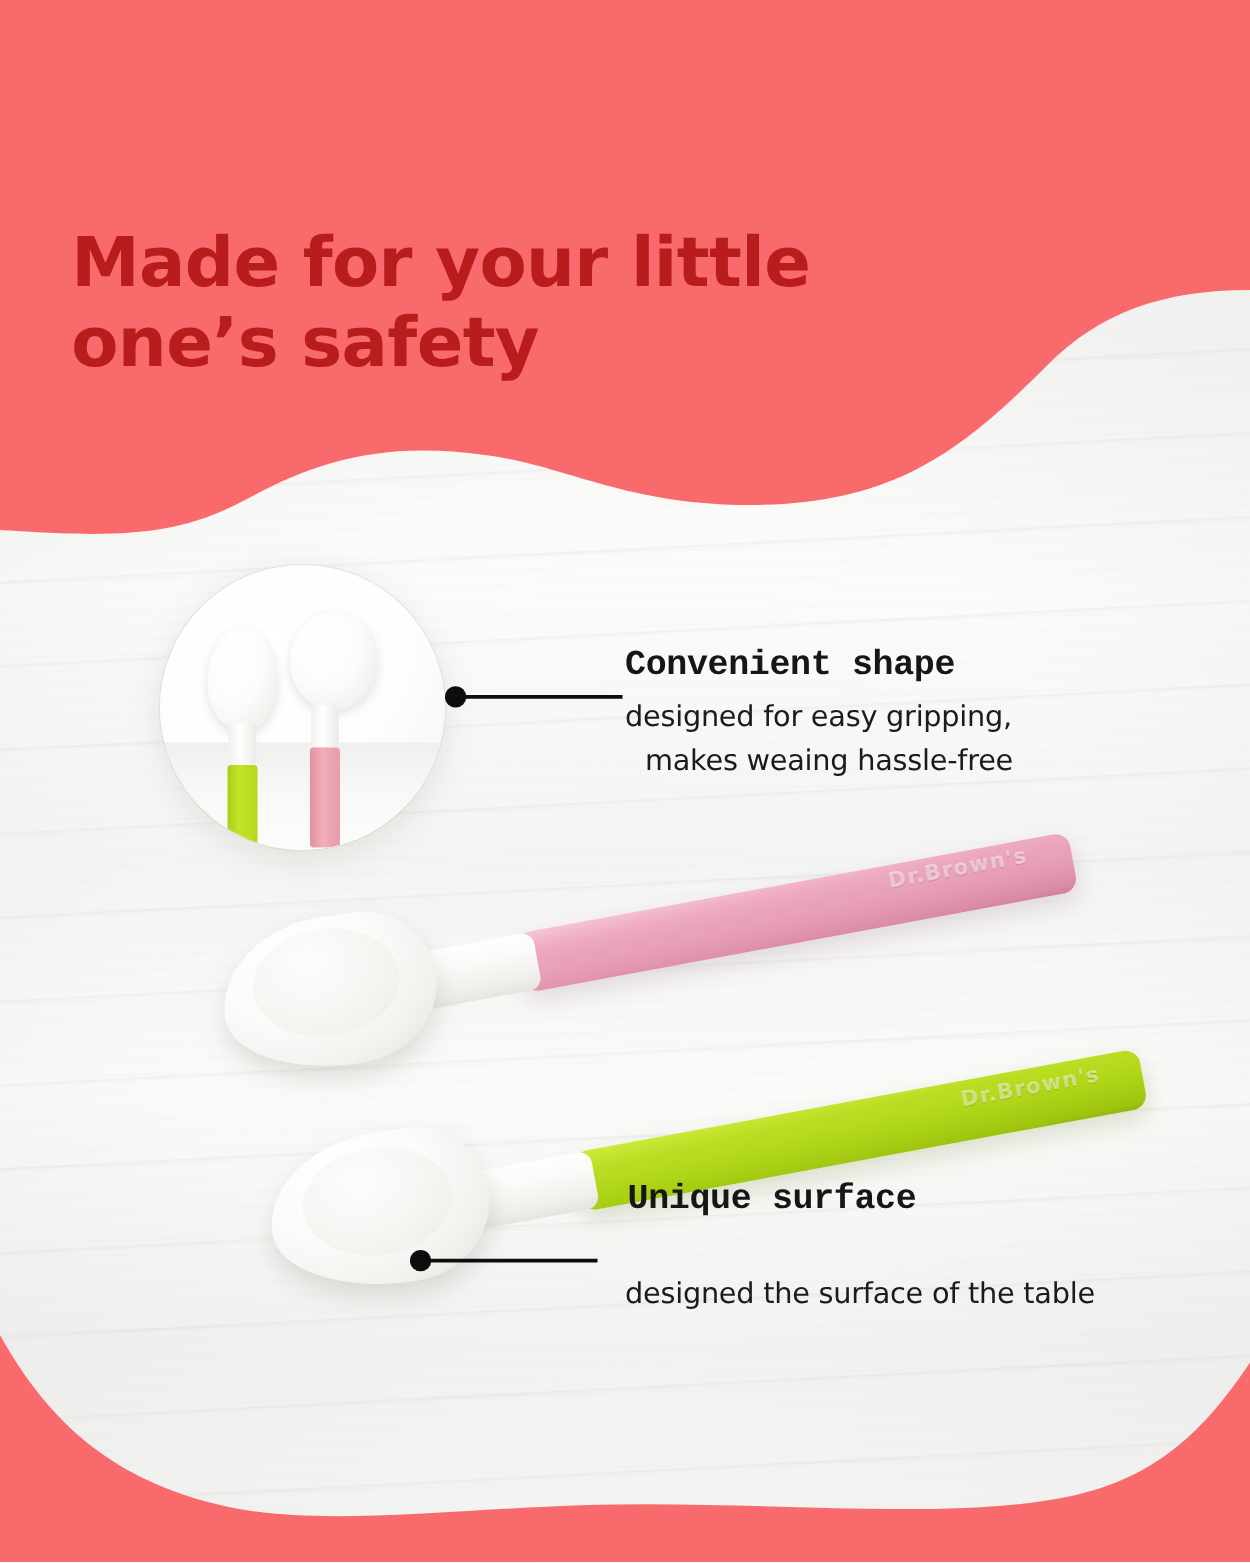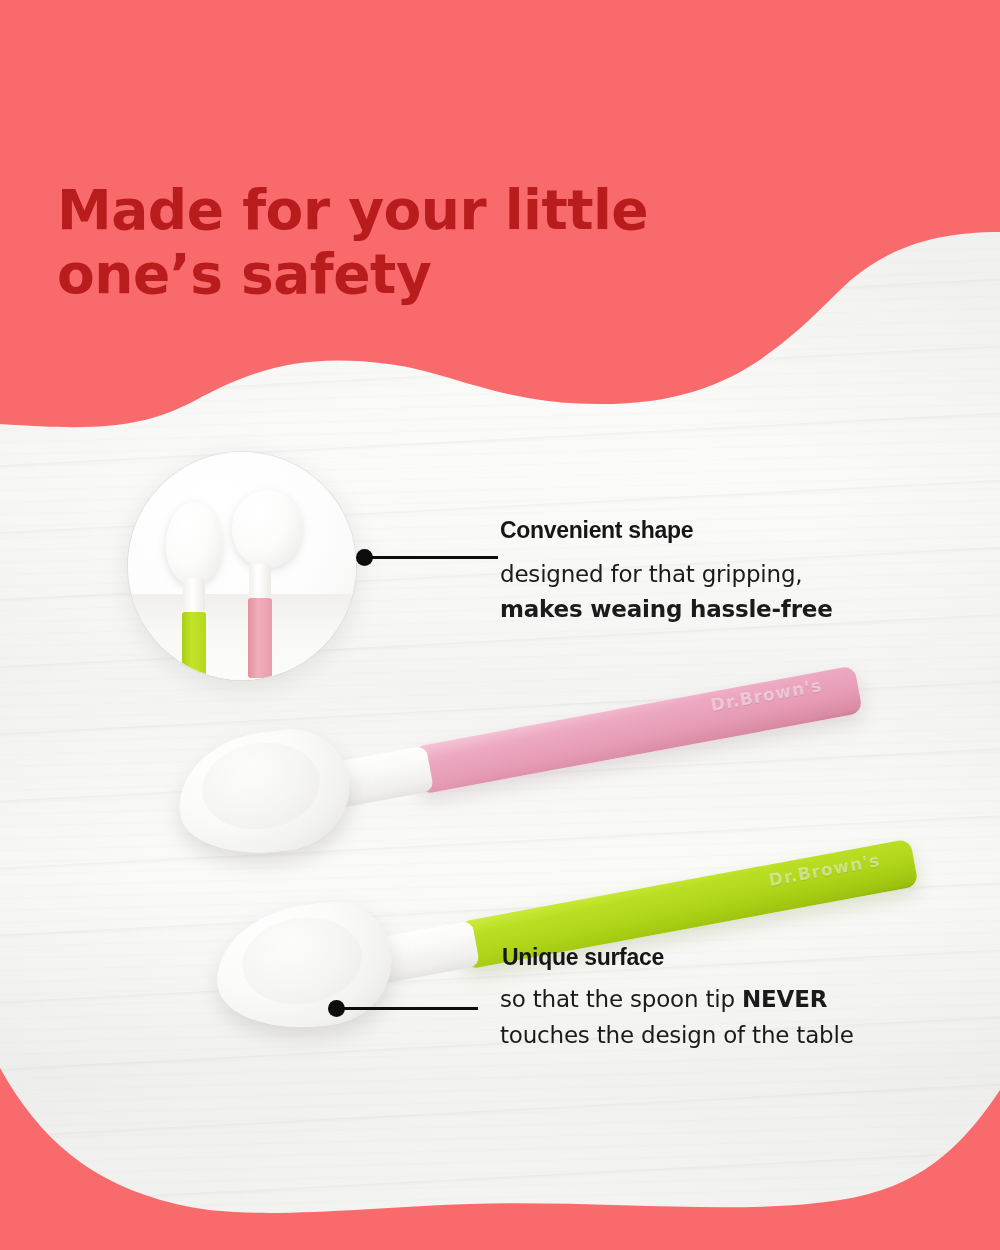--- a/index.html
+++ b/index.html
@@ -184,23 +184,23 @@
     font-size: 17px;
     letter-spacing: 1px;
     text-shadow: 0 1px 0 rgba(0,0,0,0.10);
     user-select: none;
   }
 
   
   .callout-title {
     position: absolute;
     color: #161616;
-    font-family: Liberation Sans, sans-serif;
+    font-family: Liberation Mono, monospace;
     font-weight: 700;
-    font-size: 23px;
+    font-size: 28px;
     letter-spacing: -0.3px;
     white-space: nowrap;
   }
   .callout-line {
     position: absolute;
     color: #1b1b1b;
     font-family: "DejaVu Sans", sans-serif;
     font-weight: 400;
     font-size: 23px;
     letter-spacing: -0.2px;
@@ -303,30 +303,27 @@
     </div>
   </div>
 
   <div class="leader" style="left:356px; top:549px; width:142px; height:17px;">
     <div class="leader-dot"></div>
     <div class="leader-bar" style="width:128px;"></div>
   </div>
 
   <div class="callout-title" style="left:500px; top:517px;">Convenient shape</div>
 
-  <div class="callout-line" style="left:500px; top:561px;">designed for that gripping,</div>
-
-  <div class="callout-line" style="left:500px; top:596px;font-weight:bold;">makes weaing hassle-free</div>
+  <div class="callout-line" style="left:500px; top:561px;">designed for easy gripping,</div>
+
+  <div class="callout-line" style="left:516px; top:596px;">makes weaing hassle-free</div>
 
   <div class="leader" style="left:328px; top:1000px; width:150px; height:17px;">
     <div class="leader-dot"></div>
     <div class="leader-bar" style="width:136px;"></div>
   </div>
 
   <div class="callout-title" style="left:502px; top:944px;">Unique surface</div>
 
-  <div class="callout-line" style="left:500px; top:986px;">
-    <span>so that the spoon tip </span><b>NEVER</b>
-  </div>
-
-  <div class="callout-line" style="left:500px; top:1022px;">touches the design of the table</div>
+
+  <div class="callout-line" style="left:500px; top:1022px;">designed the surface of the table</div>
 
 </div>
 
 </body></html>

